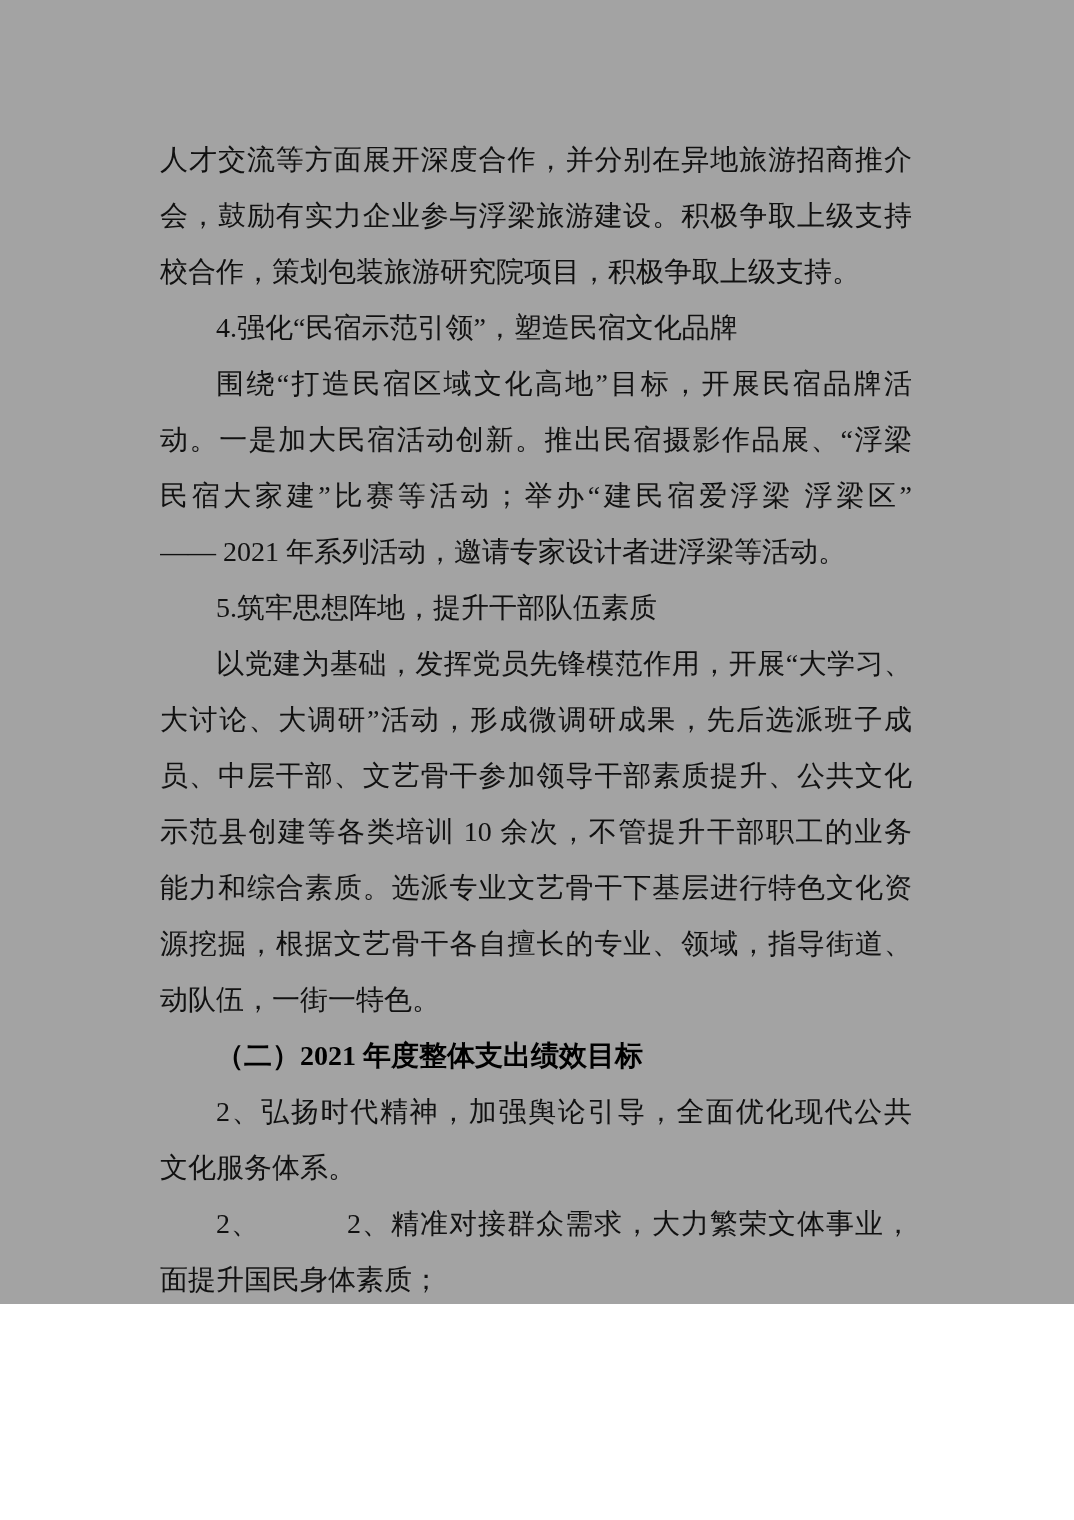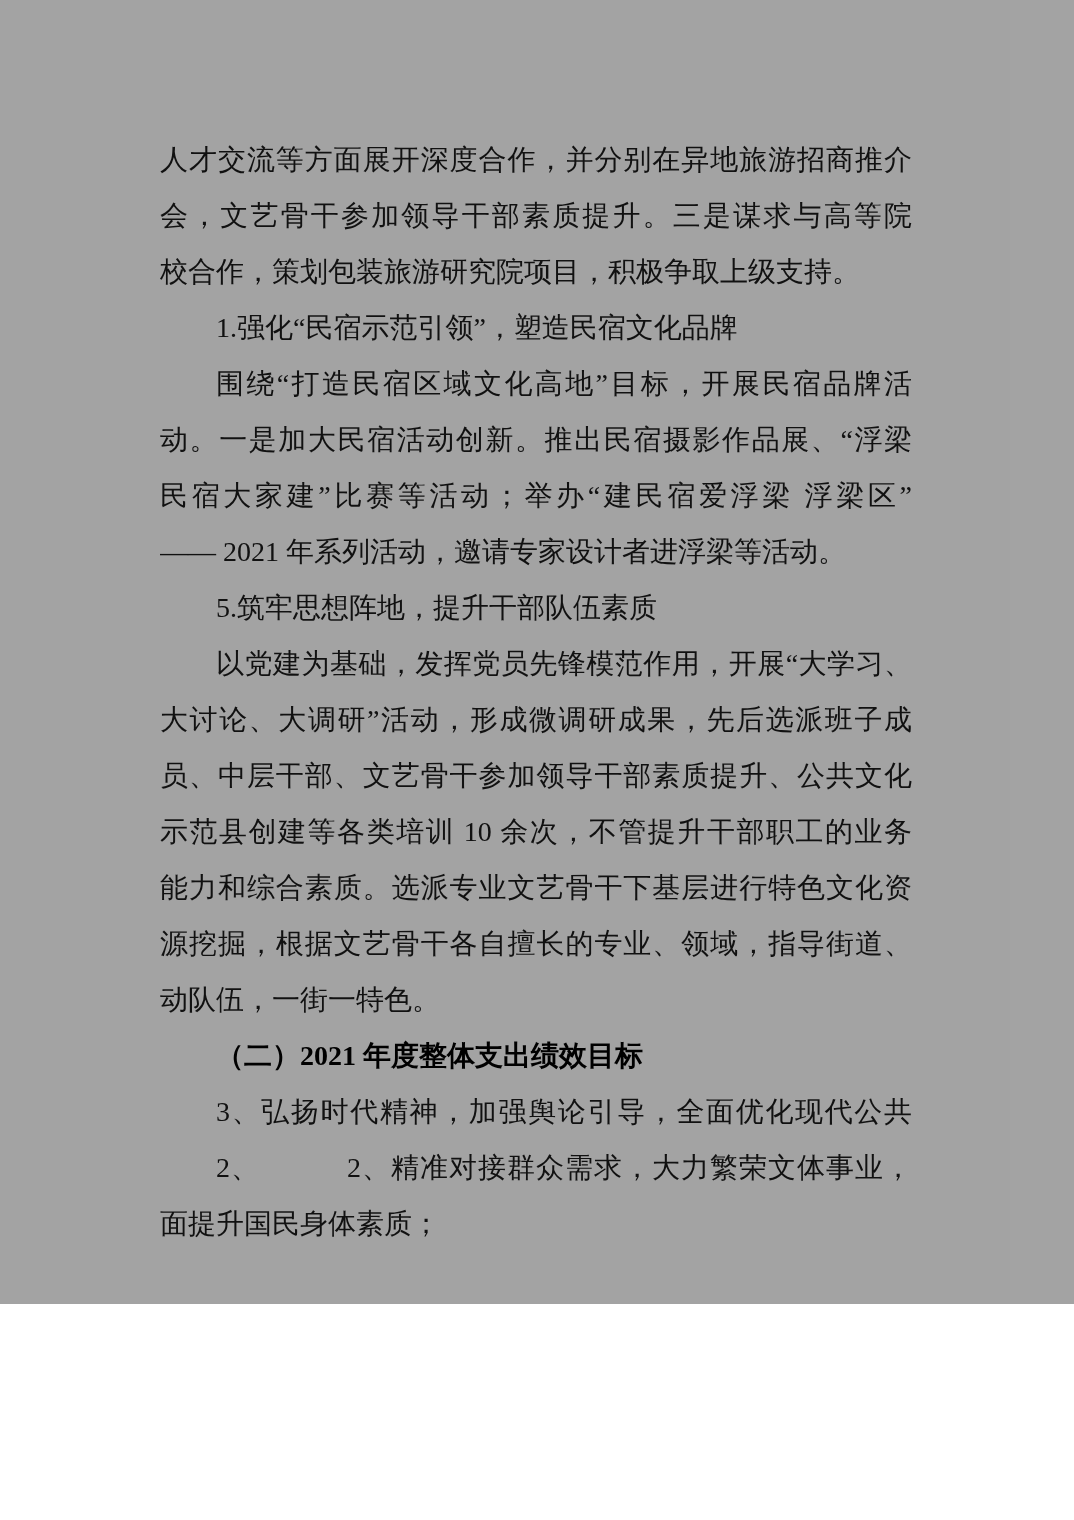--- a/index.html
+++ b/index.html
@@ -52,34 +52,35 @@
     color: #222222;
     text-align: right;
   }
 </style>
 </head>
 <body>
 
 <div class="page">
   <div class="content">
     <div class="line">人才交流等方面展开深度合作，并分别在异地旅游招商推介</div>
-    <div class="line">会，文艺骨干参加领导干部素质提升。三是谋求与高等院</div>
+    <div class="line">会，鼓励有实力企业参与浮梁旅游建设。积极争取上级支持</div>
     <div class="line end">校合作，策划包装旅游研究院项目，积极争取上级支持。</div>
-    <div class="line end indent">1.强化“民宿示范引领”，塑造民宿文化品牌</div>
+    <div class="line end indent">4.强化“民宿示范引领”，塑造民宿文化品牌</div>
     <div class="line indent">围绕“打造民宿区域文化高地”目标，开展民宿品牌活</div>
     <div class="line">动。一是加大民宿活动创新。推出民宿摄影作品展、“浮梁</div>
     <div class="line">民宿大家建”比赛等活动；举办“建民宿爱浮梁 浮梁区”</div>
     <div class="line end">—— 2021 年系列活动，邀请专家设计者进浮梁等活动。</div>
     <div class="line end indent">5.筑牢思想阵地，提升干部队伍素质</div>
     <div class="line indent">以党建为基础，发挥党员先锋模范作用，开展“大学习、</div>
     <div class="line">大讨论、大调研”活动，形成微调研成果，先后选派班子成</div>
     <div class="line">员、中层干部、文艺骨干参加领导干部素质提升、公共文化</div>
     <div class="line">示范县创建等各类培训 10 余次，不管提升干部职工的业务</div>
     <div class="line">能力和综合素质。选派专业文艺骨干下基层进行特色文化资</div>
     <div class="line">源挖掘，根据文艺骨干各自擅长的专业、领域，指导街道、</div>
     <div class="line end">动队伍，一街一特色。</div>
     <div class="line end indent heading">（二）2021 年度整体支出绩效目标</div>
-    <div class="line indent">3、弘扬时代精神，加强舆论引导，全面优化现代公共</div>
+    <div class="line indent">2、弘扬时代精神，加强舆论引导，全面优化现代公共</div>
+    <div class="line end">文化服务体系。</div>
     <div class="line indent">2、　　　2、精准对接群众需求，大力繁荣文体事业，全</div>
     <div class="line end">面提升国民身体素质；</div>
   </div>
   <div class="footer">— 28 —</div>
 </div>
 
 </body></html>

